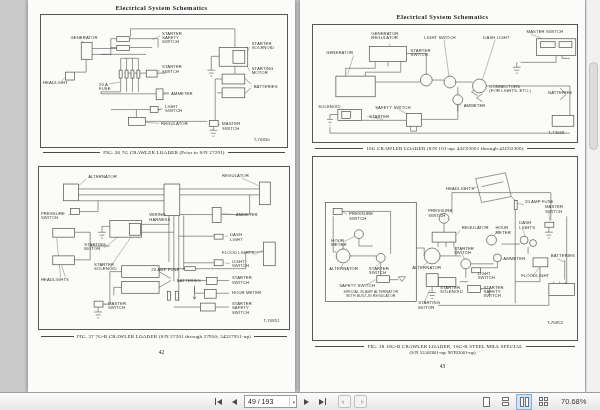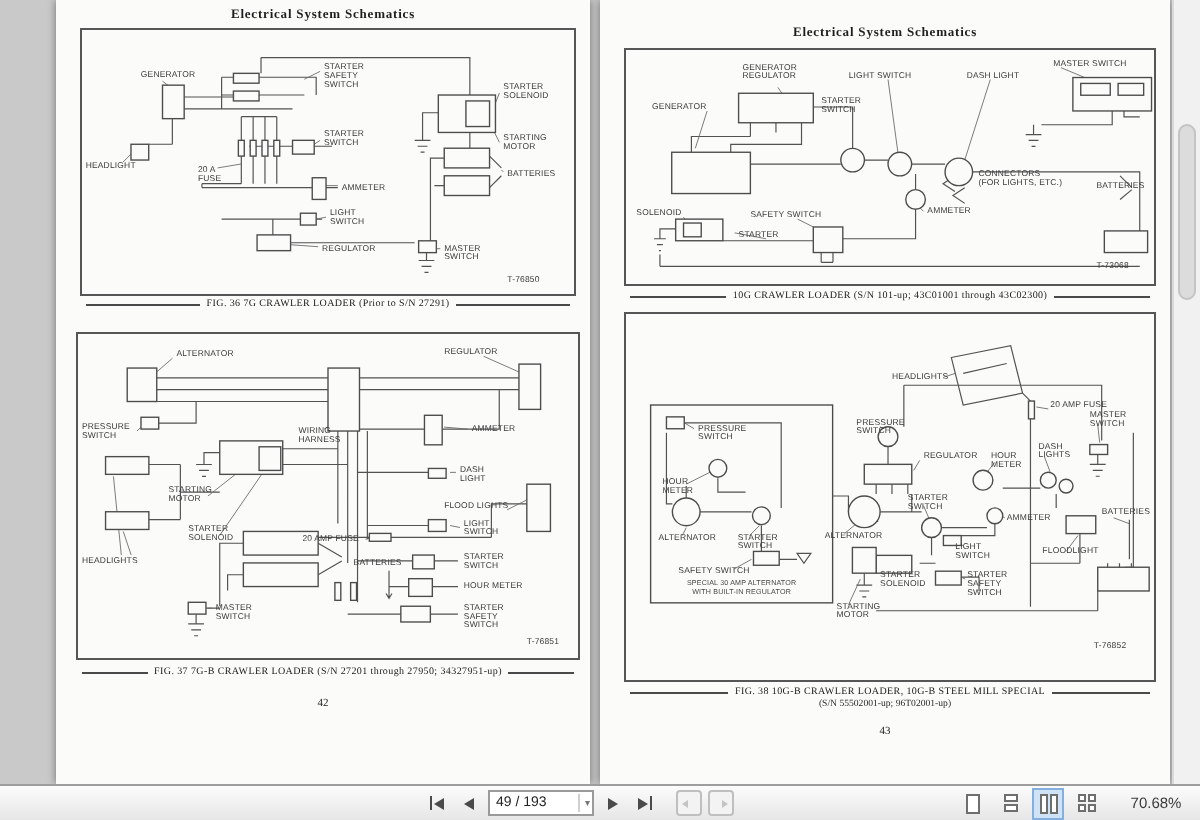--- a/index.html
+++ b/index.html
@@ -52,21 +52,21 @@
   .hist.fwd::after{border-right:none;border-left:3px solid #c4c4c4;left:auto;right:2px;}
   .views{position:absolute;right:5px;top:0;height:17px;display:flex;align-items:center;gap:5px;}
   .vicon{width:14px;height:14px;display:flex;align-items:center;justify-content:center;gap:1px;box-sizing:border-box;}
   .vicon.active{background:#cfe3f7;outline:1px solid #84aede;}
   .vp{background:#fff;border:1px solid #6e6e6e;box-sizing:border-box;}
   .vp.tall{width:7px;height:10px;}
   .vcol{display:flex;flex-direction:column;gap:1px;}
   .vp.half{width:7px;height:4px;}
   .vp.nar{width:4px;height:10px;}
   .vp.mini{width:4px;height:4px;}
-  .zoom-label{font-size:7.5px;color:#3b3b3b;margin-left:6px;width:34px;text-align:center;}
+  .zoom-label{font-size:7.5px;color:#3b3b3b;margin-left:6px;width:34px;text-align:left;}
 </style>
 </head>
 <body>
 
 <div class="app">
   <div class="viewport">
 
     <div class="page page-left">
       <div class="doc-title" style="top:4px">Electrical System Schematics</div>
 

